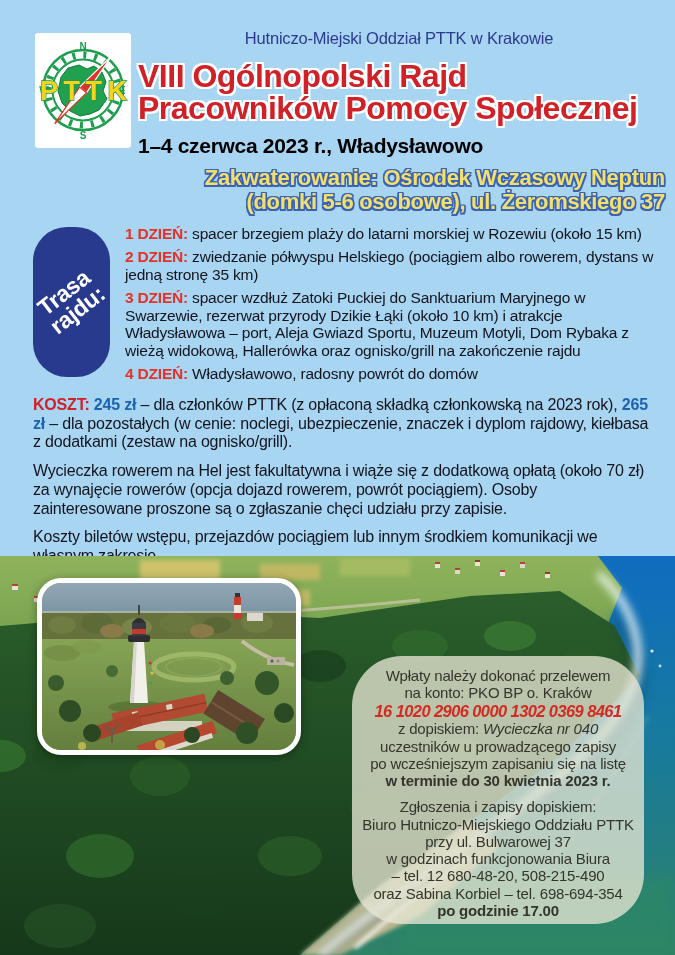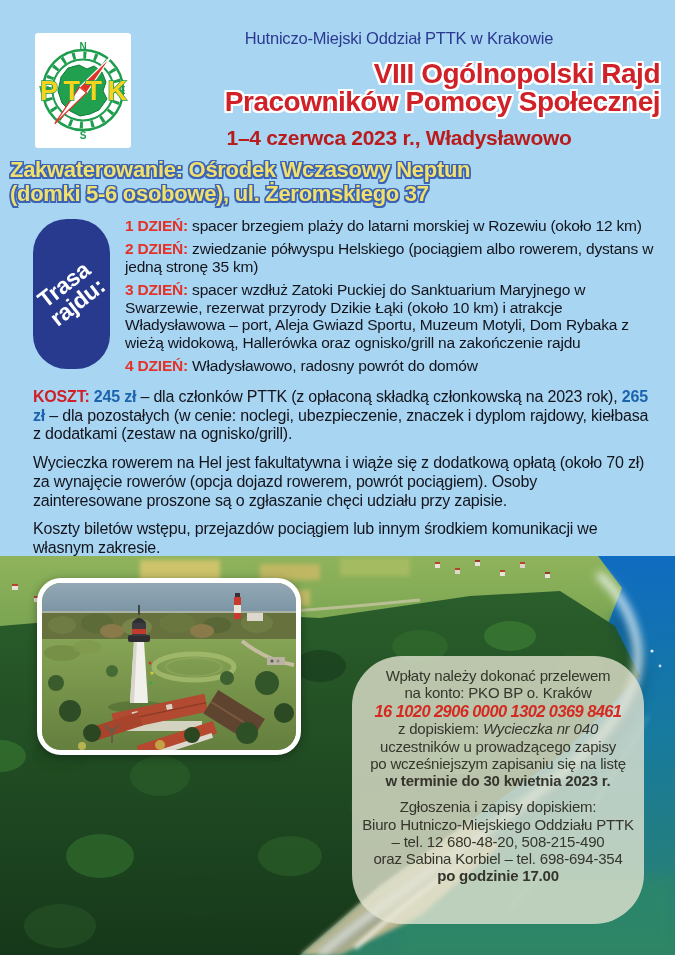--- a/index.html
+++ b/index.html
@@ -12,32 +12,32 @@
   .logo-box {
     position:absolute; left:35px; top:33px; width:96px; height:115px;
     background:#ffffff; border-radius:3px;
   }
   .org {
     margin:0 15px 0 138px; padding-top:29px; text-align:center;
     color:#2b3990; font-weight:normal; font-size:16.5px; line-height:1.17;
     letter-spacing:-0.2px;
   }
   .title {
-    margin:12px 15px 0 138px; text-align:right;
-    color:#cf2127; font-weight:bold; font-size:28px; line-height:1.0;
+    margin:12px 15px 0 138px; text-align:left;
+    color:#cf2127; font-weight:bold; font-size:32px; line-height:1.0;
     letter-spacing:-0.5px;
     text-shadow:-2px -2px 0 #fff, 2px -2px 0 #fff, -2px 2px 0 #fff, 2px 2px 0 #fff,
                 -2px 0 0 #fff, 2px 0 0 #fff, 0 -2px 0 #fff, 0 2px 0 #fff;
   }
   .date {
-    margin:10px 15px 0 138px; text-align:center;
-    color:#b91c1c; font-weight:bold; font-size:21px; letter-spacing:-0.3px;
+    margin:10px 15px 0 138px; text-align:left;
+    color:#000000; font-weight:bold; font-size:21px; letter-spacing:-0.3px;
   }
   .accom {
-    margin:8px 10px 0 10px; text-align:left;
+    margin:8px 10px 0 10px; text-align:right;
     color:#f2e06e; font-weight:bold; font-size:22px; line-height:1.06;
     letter-spacing:-0.3px;
     text-shadow:-1.5px -1.5px 0 #3b63b5, 1.5px -1.5px 0 #3b63b5,
                 -1.5px 1.5px 0 #3b63b5, 1.5px 1.5px 0 #3b63b5,
                 -1.5px 0 0 #3b63b5, 1.5px 0 0 #3b63b5,
                 0 -1.5px 0 #3b63b5, 0 1.5px 0 #3b63b5;
   }
   
   .route { position:relative; margin:12px 12px 0 33px; min-height:152px; }
   .trasa-box {
@@ -120,21 +120,21 @@
   </div>
 
   <div class="route">
     <div class="trasa-box">
       <div class="trasa-inner">
         <div>Trasa</div>
         <div>rajdu:</div>
       </div>
     </div>
     <div class="days">
-      <p class="day"><span class="day-label">1 DZIEŃ:</span> <span>spacer brzegiem plaży do latarni morskiej w Rozewiu (około 12 km)</span></p>
+      <p class="day"><span class="day-label">1 DZIEŃ:</span> <span>spacer brzegiem plaży do latarni morskiej w Rozewiu (około 15 km)</span></p>
       <p class="day"><span class="day-label">2 DZIEŃ:</span> <span>zwiedzanie półwyspu Helskiego (pociągiem albo rowerem, dystans w jedną stronę 35 km)</span></p>
       <p class="day"><span class="day-label">3 DZIEŃ:</span> <span>spacer wzdłuż Zatoki Puckiej do Sanktuarium Maryjnego w Swarzewie, rezerwat przyrody Dzikie Łąki (około 10 km) i atrakcje Władysławowa – port, Aleja Gwiazd Sportu, Muzeum Motyli, Dom Rybaka z wieżą widokową, Hallerówka oraz ognisko/grill na zakończenie rajdu</span></p>
       <p class="day"><span class="day-label">4 DZIEŃ:</span> <span>Władysławowo, radosny powrót do domów</span></p>
     </div>
   </div>
 
   <p class="para first"><span class="red-b">KOSZT:</span><span class="blue-b"> 245 zł</span><span> – dla członków PTTK (z opłaconą składką członkowską na 2023 rok), </span><span class="blue-b">265 zł</span><span> – dla pozostałych (w cenie: noclegi, ubezpieczenie, znaczek i dyplom rajdowy, kiełbasa z dodatkami (zestaw na ognisko/grill).</span></p>
 
   <p class="para">Wycieczka rowerem na Hel jest fakultatywna i wiąże się z dodatkową opłatą (około 70 zł) za wynajęcie rowerów (opcja dojazd rowerem, powrót pociągiem). Osoby zainteresowane proszone są o zgłaszanie chęci udziału przy zapisie.</p>
 
@@ -325,19 +325,21 @@
     <div class="info-box">
       <div>Wpłaty należy dokonać przelewem</div>
       <div>na konto: PKO BP o. Kraków</div>
       <div class="acct">16 1020 2906 0000 1302 0369 8461</div>
       <div><span>z dopiskiem: </span><span class="it">Wycieczka nr 040</span></div>
       <div>uczestników u prowadzącego zapisy</div>
       <div>po wcześniejszym zapisaniu się na listę</div>
       <div class="b">w terminie do 30 kwietnia 2023 r.</div>
       <div class="sig-group">Zgłoszenia i zapisy dopiskiem:</div>
       <div>Biuro Hutniczo-Miejskiego Oddziału PTTK</div>
+      <div>przy ul. Bulwarowej 37</div>
+      <div>w godzinach funkcjonowania Biura</div>
       <div>– tel. 12 680-48-20, 508-215-490</div>
       <div>oraz Sabina Korbiel – tel. 698-694-354</div>
       <div class="b">po godzinie 17.00</div>
     </div>
   </div>
 
 </div>
 
 </body></html>

